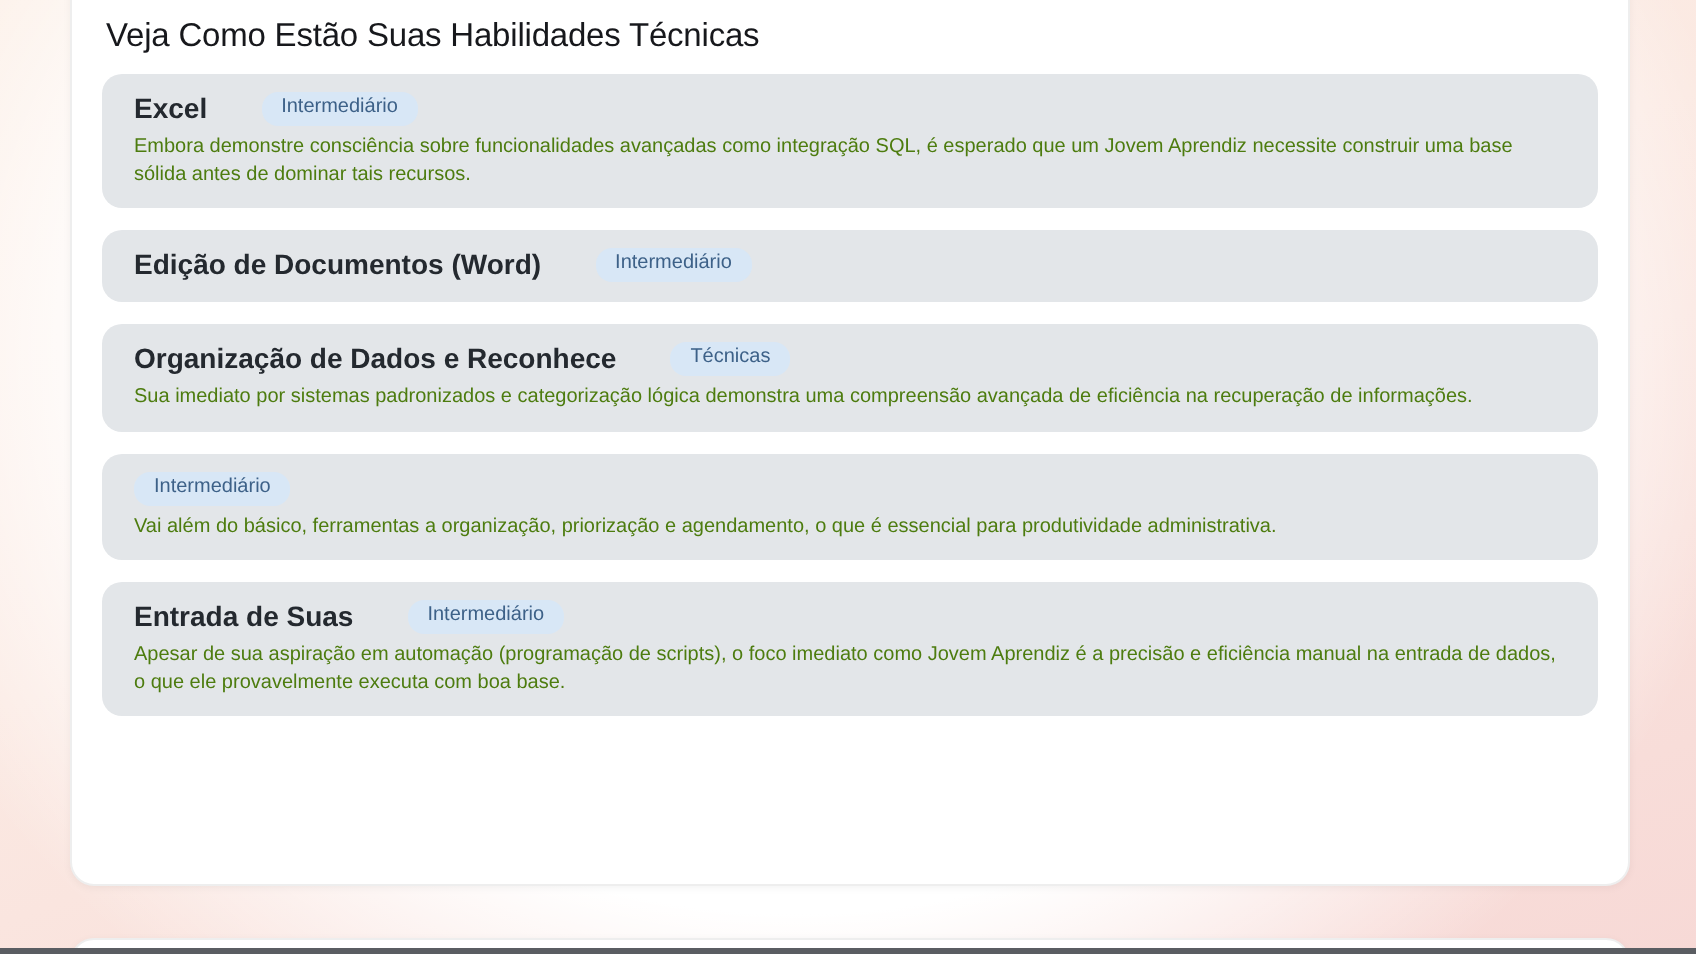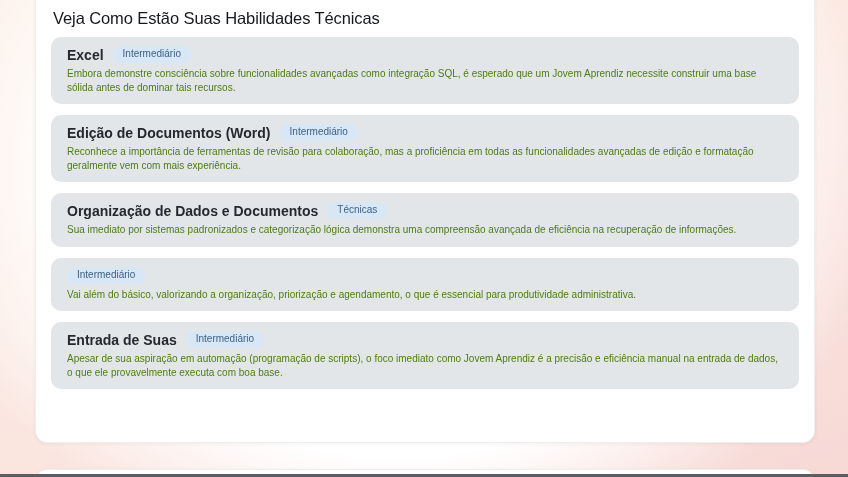--- a/index.html
+++ b/index.html
@@ -27,21 +27,21 @@
     color: #17181c;
     letter-spacing: -0.1px;
   }
   .skill-card {
     background: #e3e6e9;
     border-radius: 10px;
     padding: 9px 16px 10px 16px;
     margin-bottom: 11px;
   }
   .skill-card:last-child { margin-bottom: 0; }
-  .skill-head { display: flex; align-items: center; gap: 9px; }
+  .skill-head { display: flex; align-items: flex-start; gap: 27px; }
   .skill-name { font-weight: bold; font-size: 14px; color: #24292f; }
   .skill-badge {
     background: var(--badge-bg, #d8e7f6);
     color: var(--badge-text, #3d6188);
     font-size: 10px;
     line-height: 1.2;
     padding: 2px 10px 3px 10px;
     border-radius: 8px;
     white-space: nowrap;
   }
@@ -75,36 +75,35 @@
       <span class="skill-badge">Intermediário</span>
     </div>
     <p class="skill-desc">Embora demonstre consciência sobre funcionalidades avançadas como integração SQL, é esperado que um Jovem Aprendiz necessite construir uma base sólida antes de dominar tais recursos.</p>
   </div>
 
   <div class="skill-card">
     <div class="skill-head">
       <span class="skill-name">Edição de Documentos (Word)</span>
       <span class="skill-badge">Intermediário</span>
     </div>
-    <p class="skill-desc">Reconhece a importância de ferramentas de revisão para colaboração, mas a proficiência em todas as funcionalidades avançadas de edição e formatação geralmente vem com mais experiência.</p>
   </div>
 
   <div class="skill-card">
     <div class="skill-head">
-      <span class="skill-name">Organização de Dados e Documentos</span>
+      <span class="skill-name">Organização de Dados e Reconhece</span>
       <span class="skill-badge">Técnicas</span>
     </div>
     <p class="skill-desc">Sua imediato por sistemas padronizados e categorização lógica demonstra uma compreensão avançada de eficiência na recuperação de informações.</p>
   </div>
 
   <div class="skill-card">
     <div class="skill-head">
       <span class="skill-badge">Intermediário</span>
     </div>
-    <p class="skill-desc">Vai além do básico, valorizando a organização, priorização e agendamento, o que é essencial para produtividade administrativa.</p>
+    <p class="skill-desc">Vai além do básico, ferramentas a organização, priorização e agendamento, o que é essencial para produtividade administrativa.</p>
   </div>
 
   <div class="skill-card">
     <div class="skill-head">
       <span class="skill-name">Entrada de Suas</span>
       <span class="skill-badge">Intermediário</span>
     </div>
     <p class="skill-desc">Apesar de sua aspiração em automação (programação de scripts), o foco imediato como Jovem Aprendiz é a precisão e eficiência manual na entrada de dados, o que ele provavelmente executa com boa base.</p>
   </div>
 </div>

